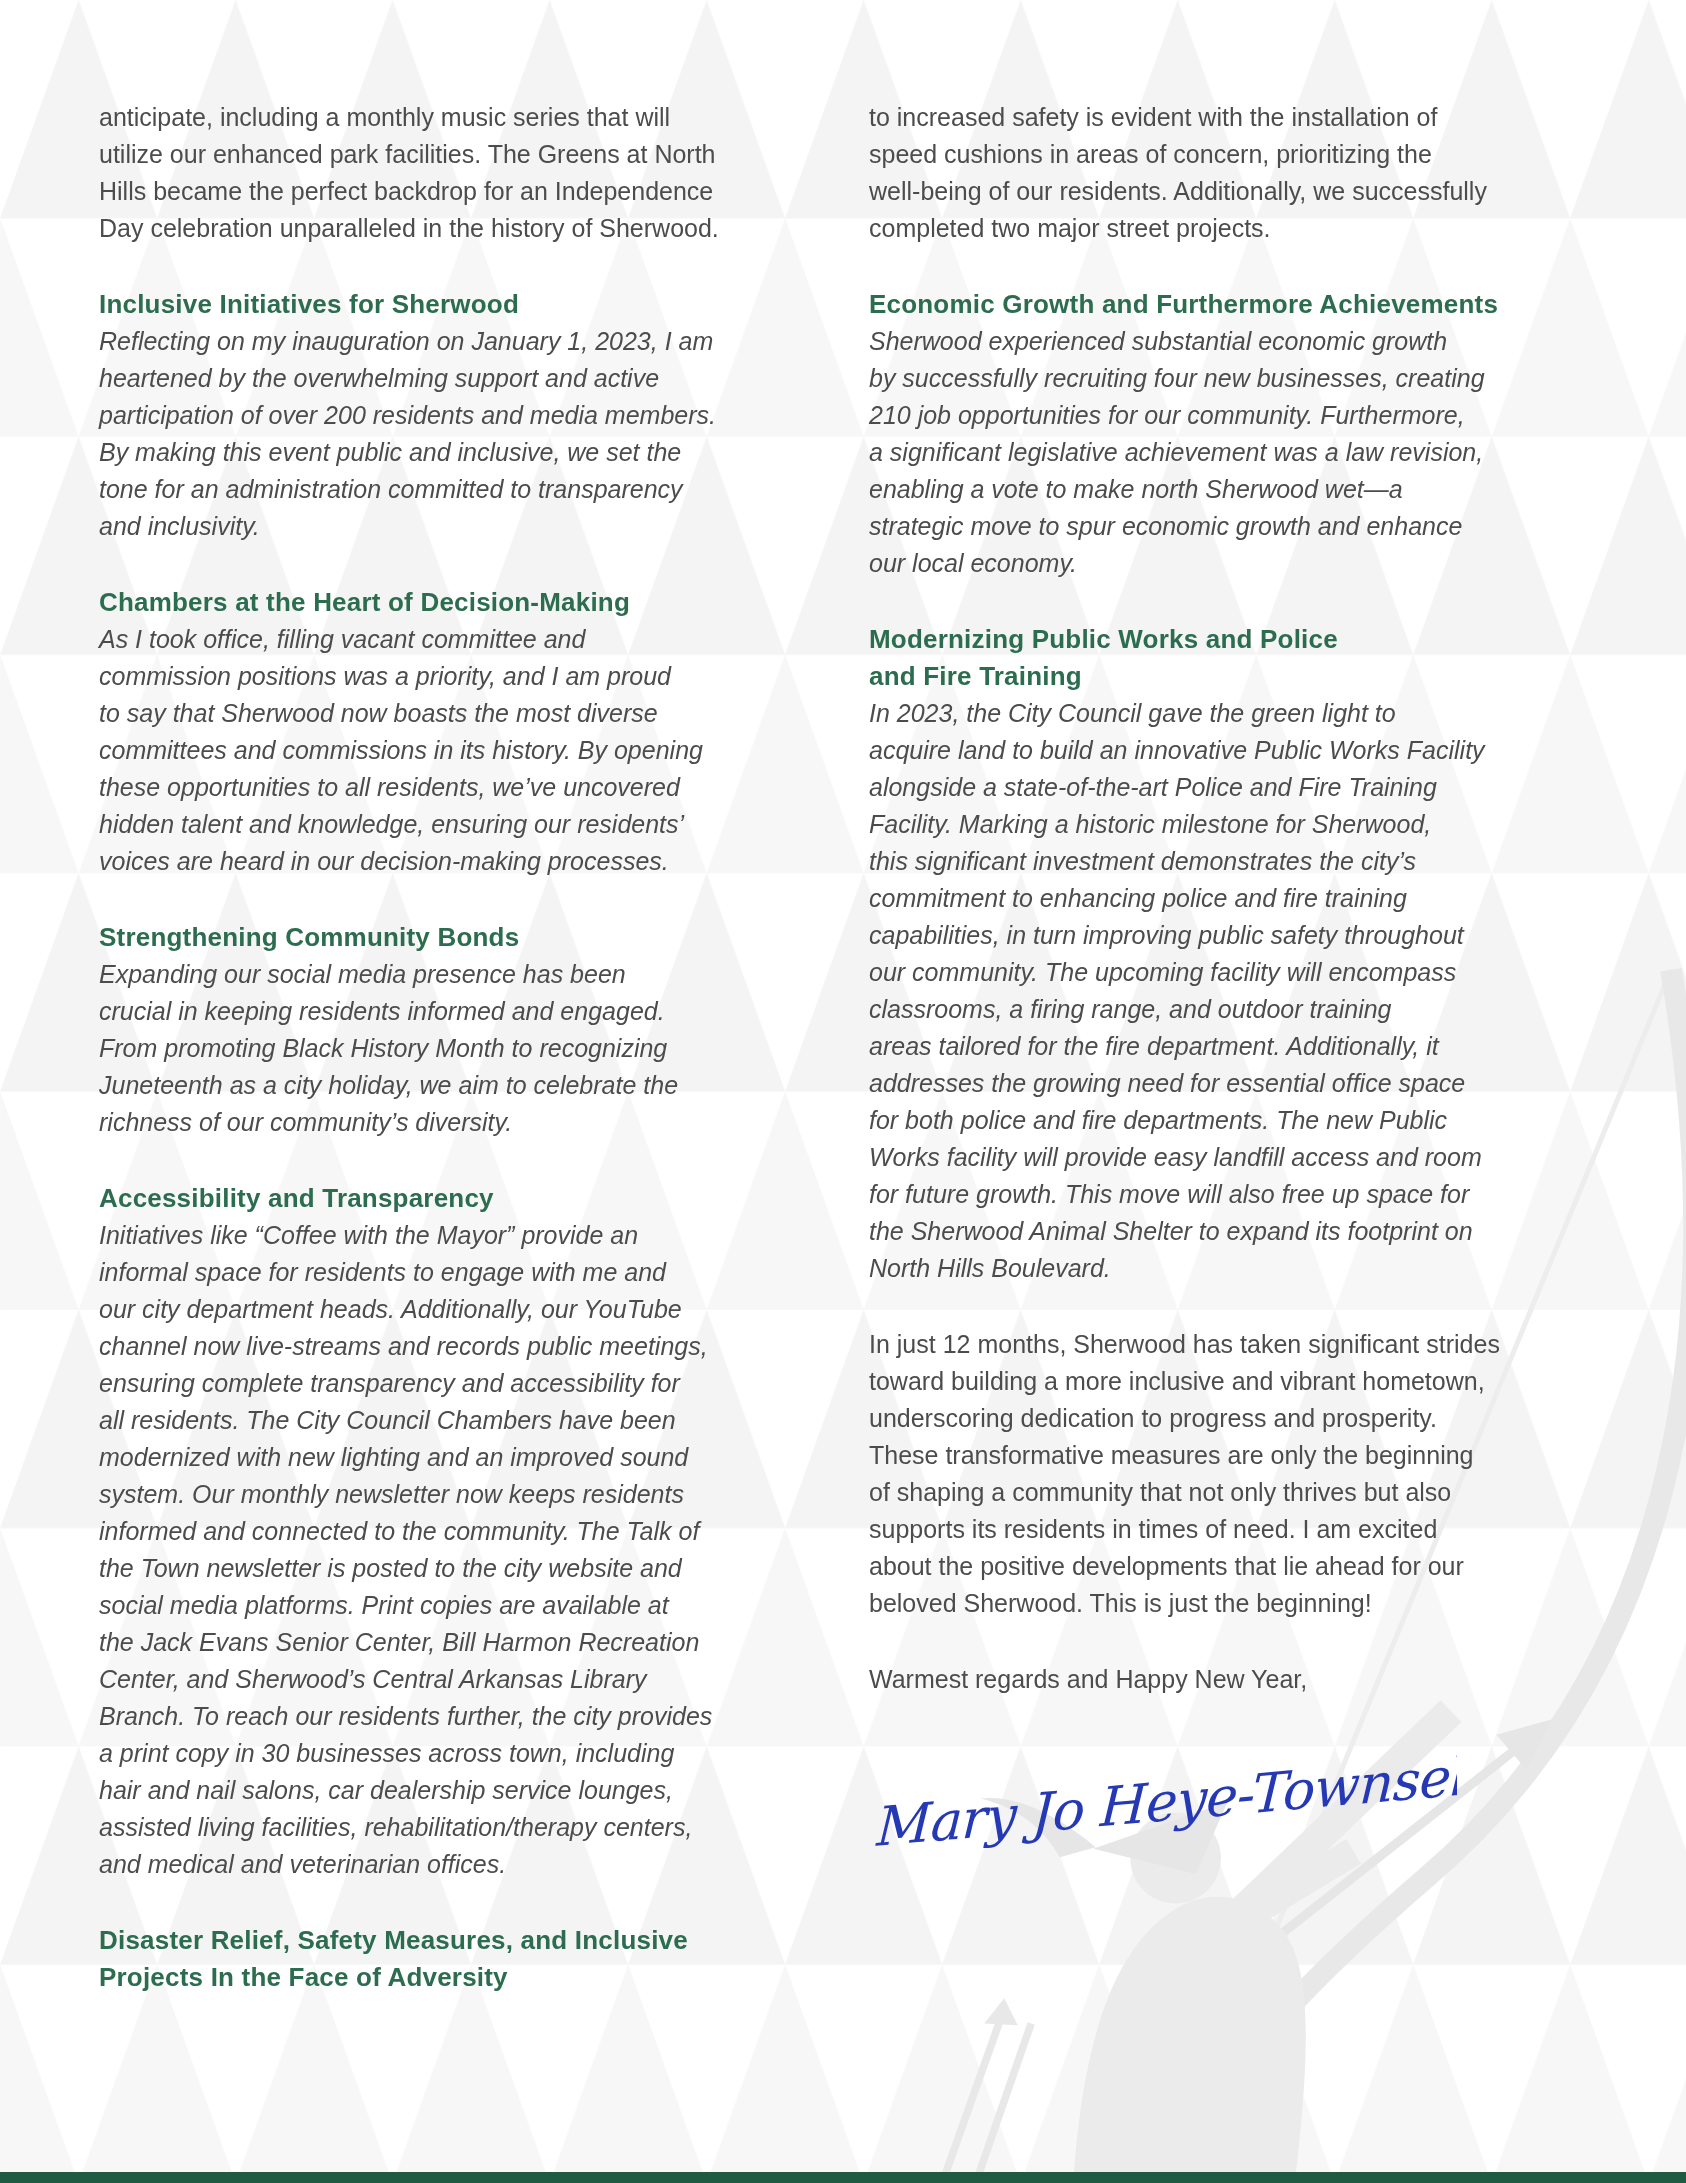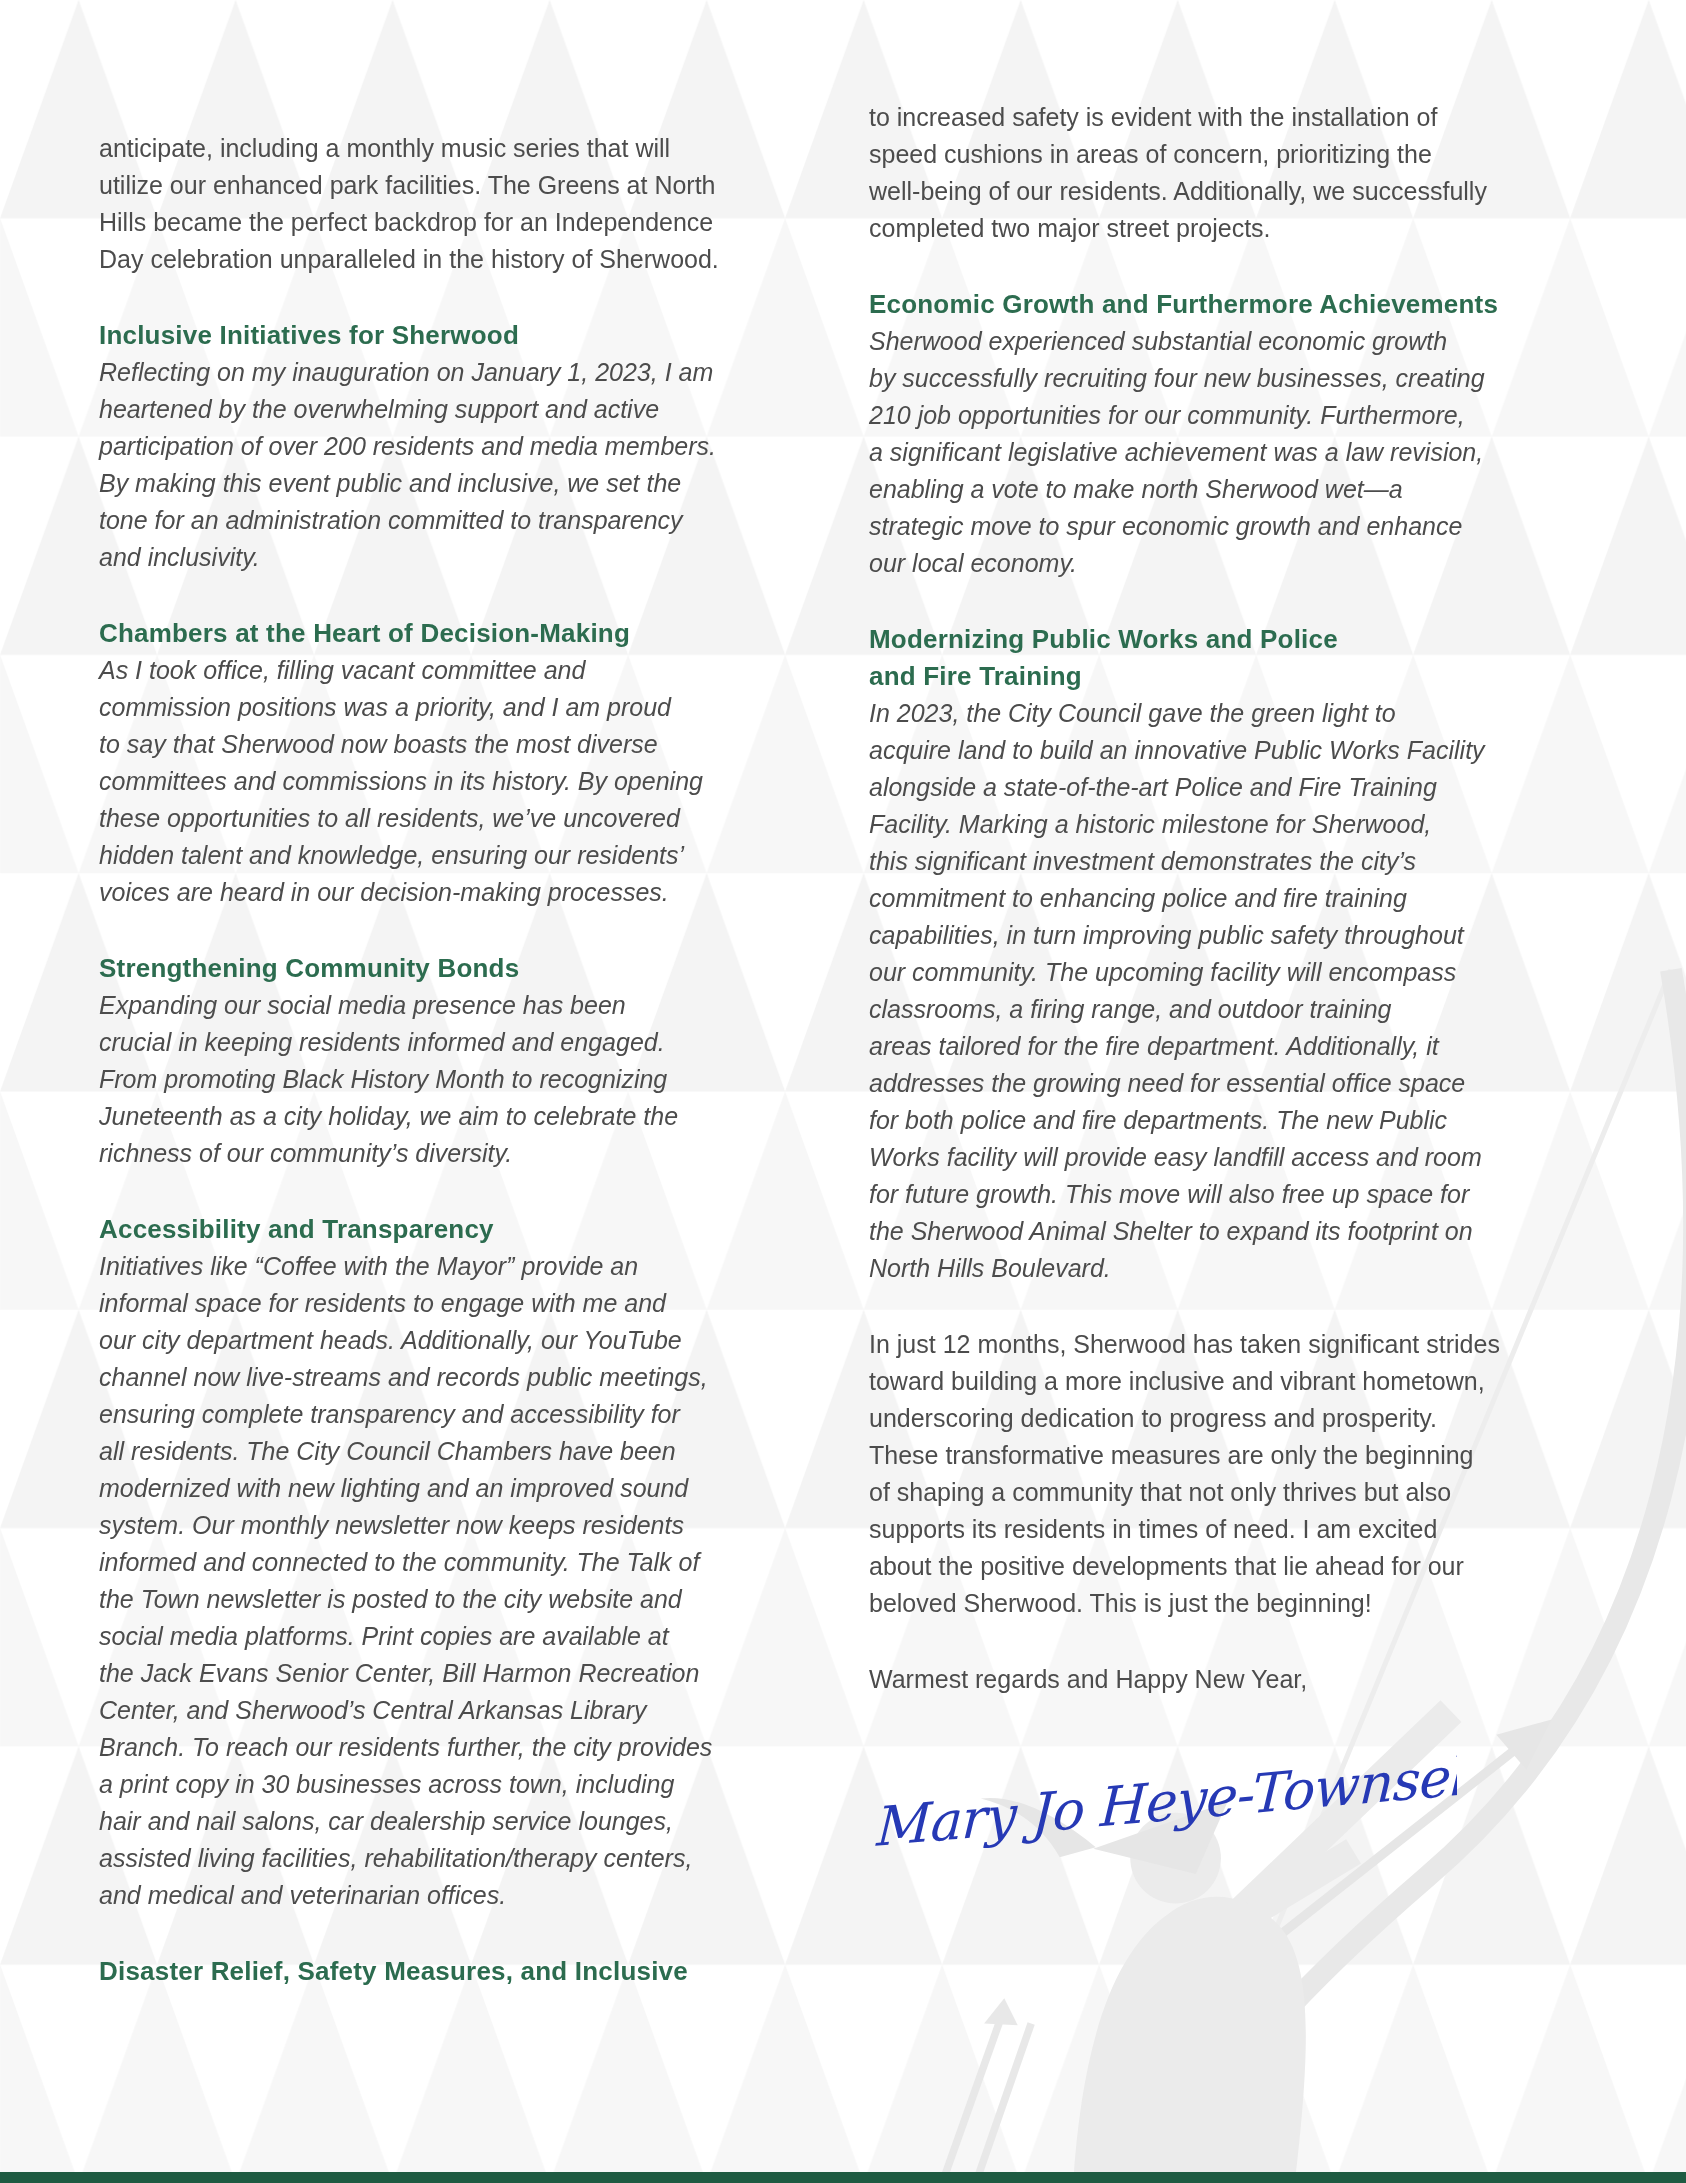--- a/index.html
+++ b/index.html
@@ -19,21 +19,21 @@
   }
   .content{position:absolute;left:0;top:0;width:100%;height:100%;}
   .col{
     position:absolute;
     top:99px;
     width:749px;
     color:#4c4c4c;
     font-size:25px;
     line-height:37px;
   }
-  .col-left{left:99px;margin-top:31px;}
+  .col-left{left:99px;}
   .col-right{left:869px;}
   .col p{
     margin:0 0 39px 0;
     white-space:pre-line;
   }
   .col section{margin:0 0 39px 0;}
   .col section p{margin:0;font-style:italic;}
   h3{
     margin:0;
     font-size:26px;
@@ -166,20 +166,21 @@
 Branch. To reach our residents further, the city provides
 a print copy in 30 businesses across town, including
 hair and nail salons, car dealership service lounges,
 assisted living facilities, rehabilitation/therapy centers,
 and medical and veterinarian offices.</p>
       </section>
 
       <section>
         <h3>
           <span>Disaster Relief, Safety Measures, and Inclusive</span>
+          <span>Projects In the Face of Adversity</span>
         </h3>
       </section>
     </div>
 
     <div class="col col-right">
       <p>to increased safety is evident with the installation of
 speed cushions in areas of concern, prioritizing the
 well-being of our residents. Additionally, we successfully
 completed two major street projects.</p>
 

